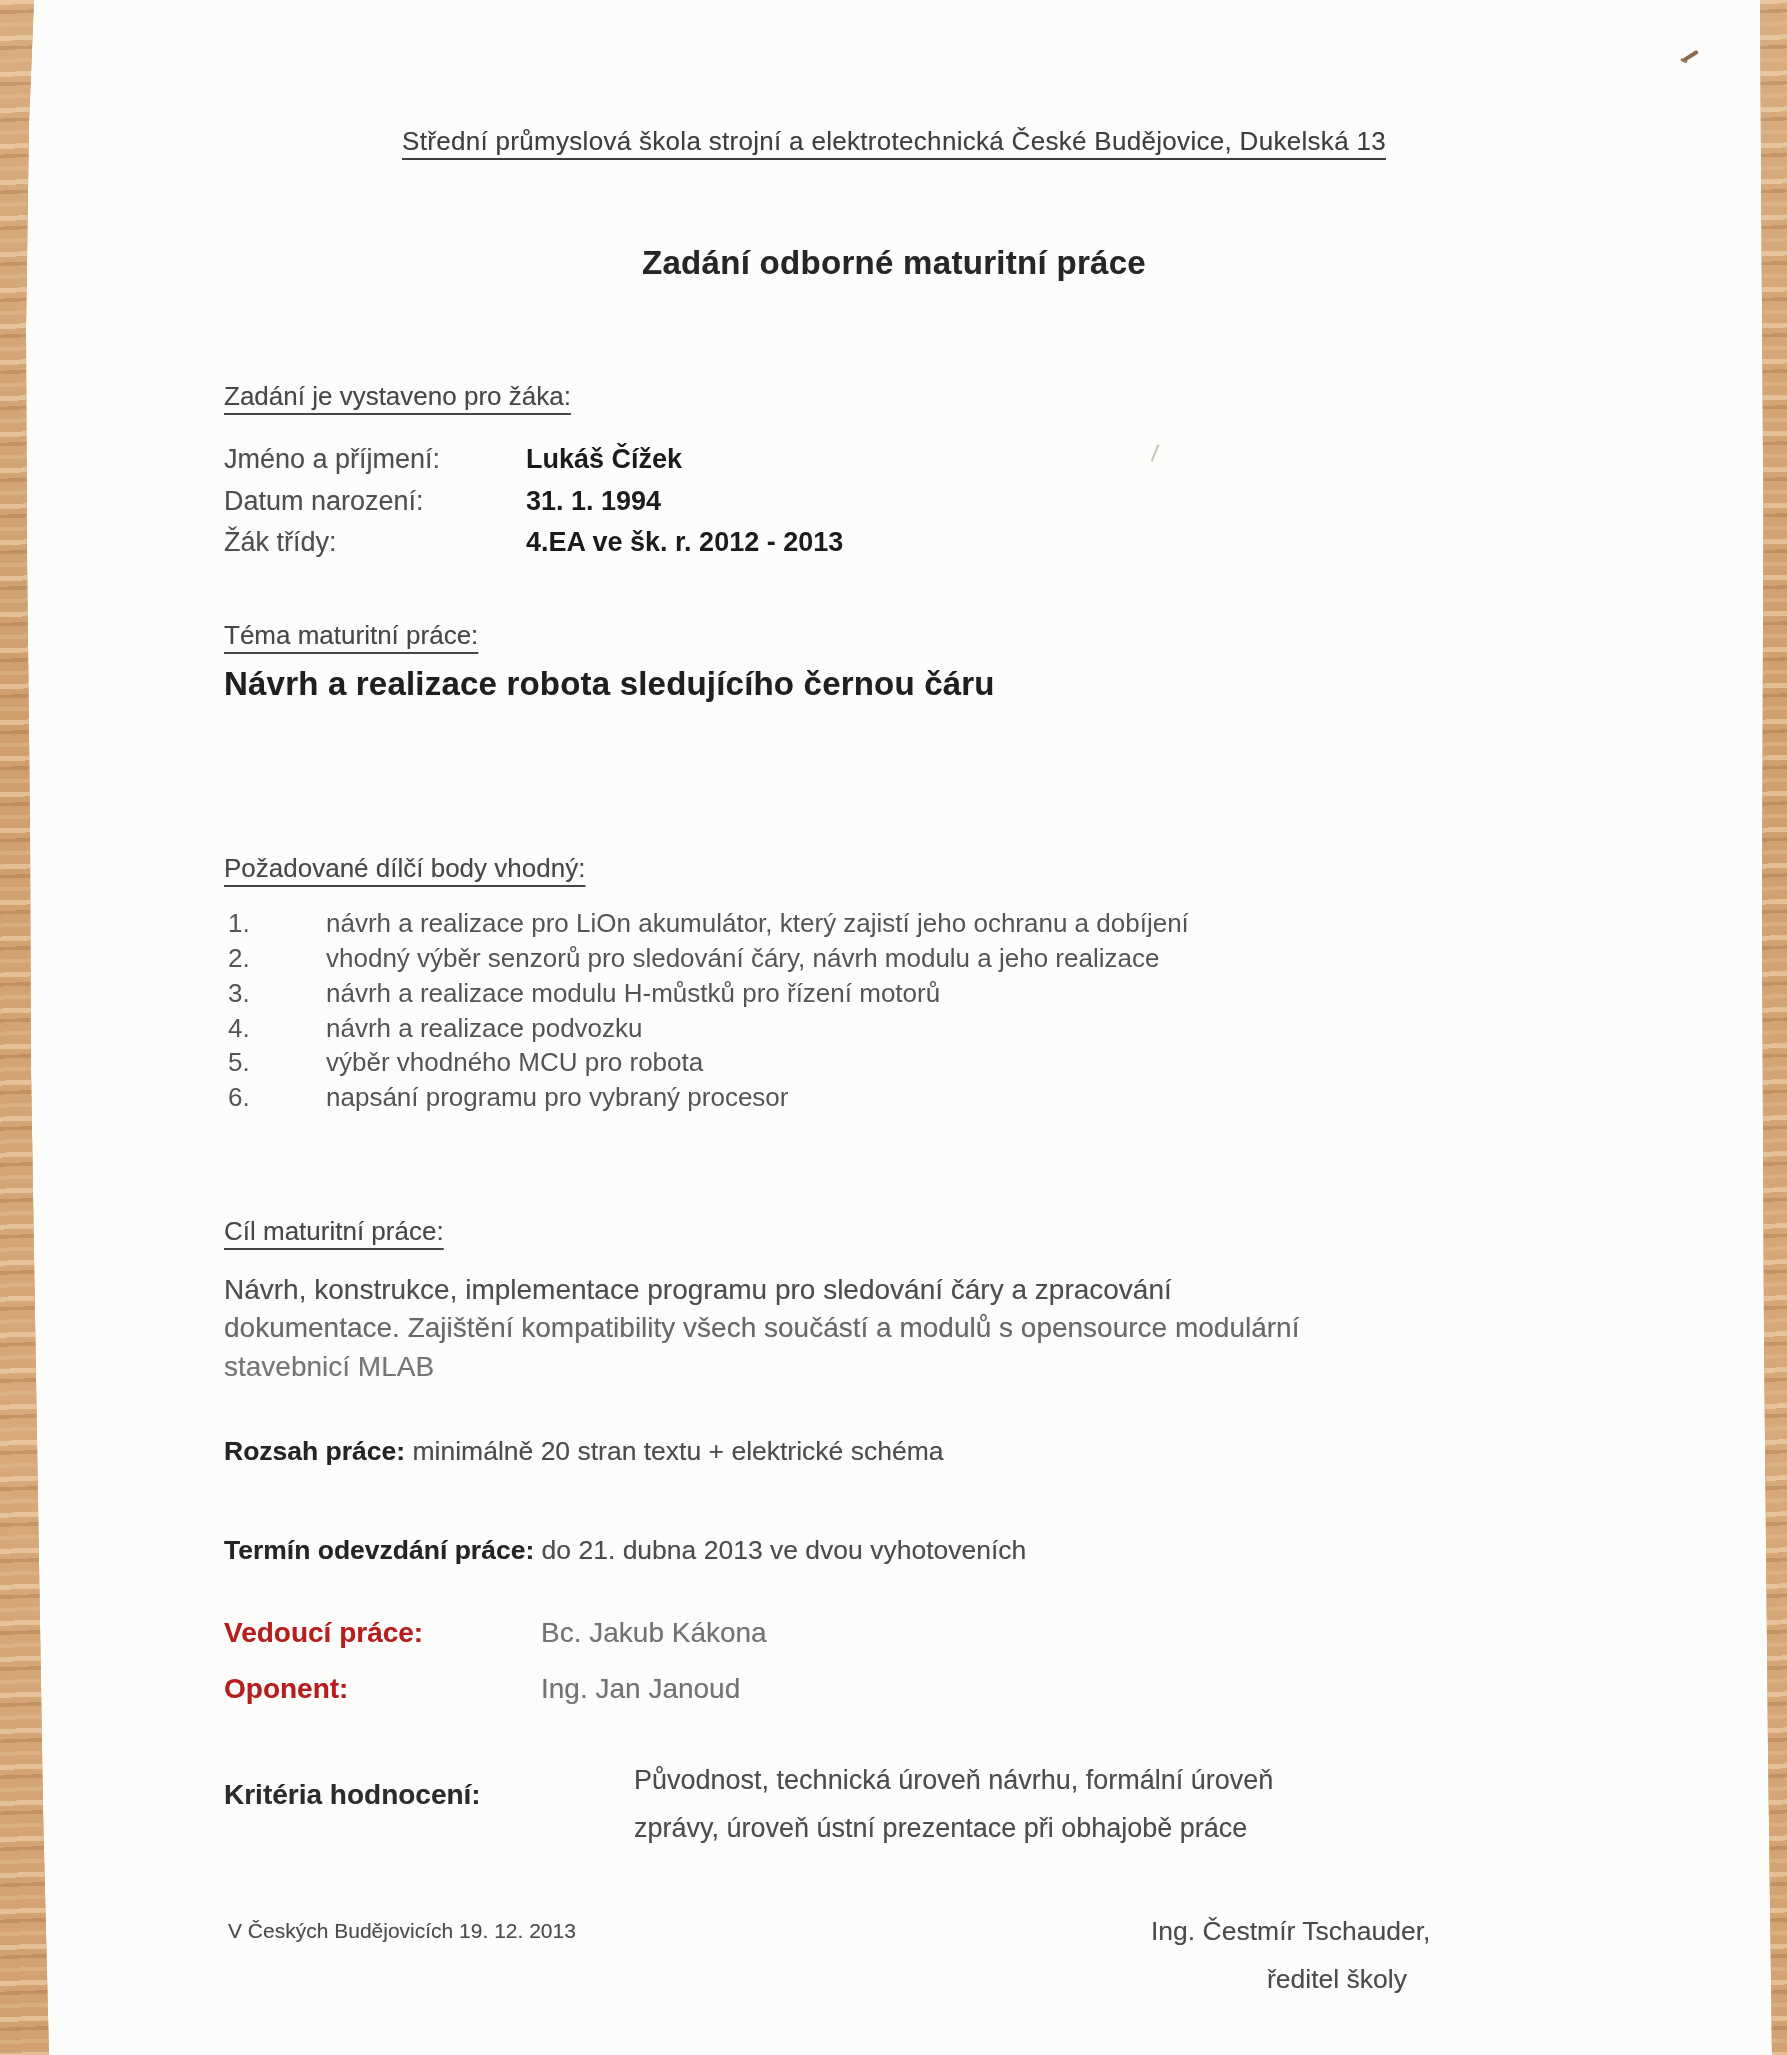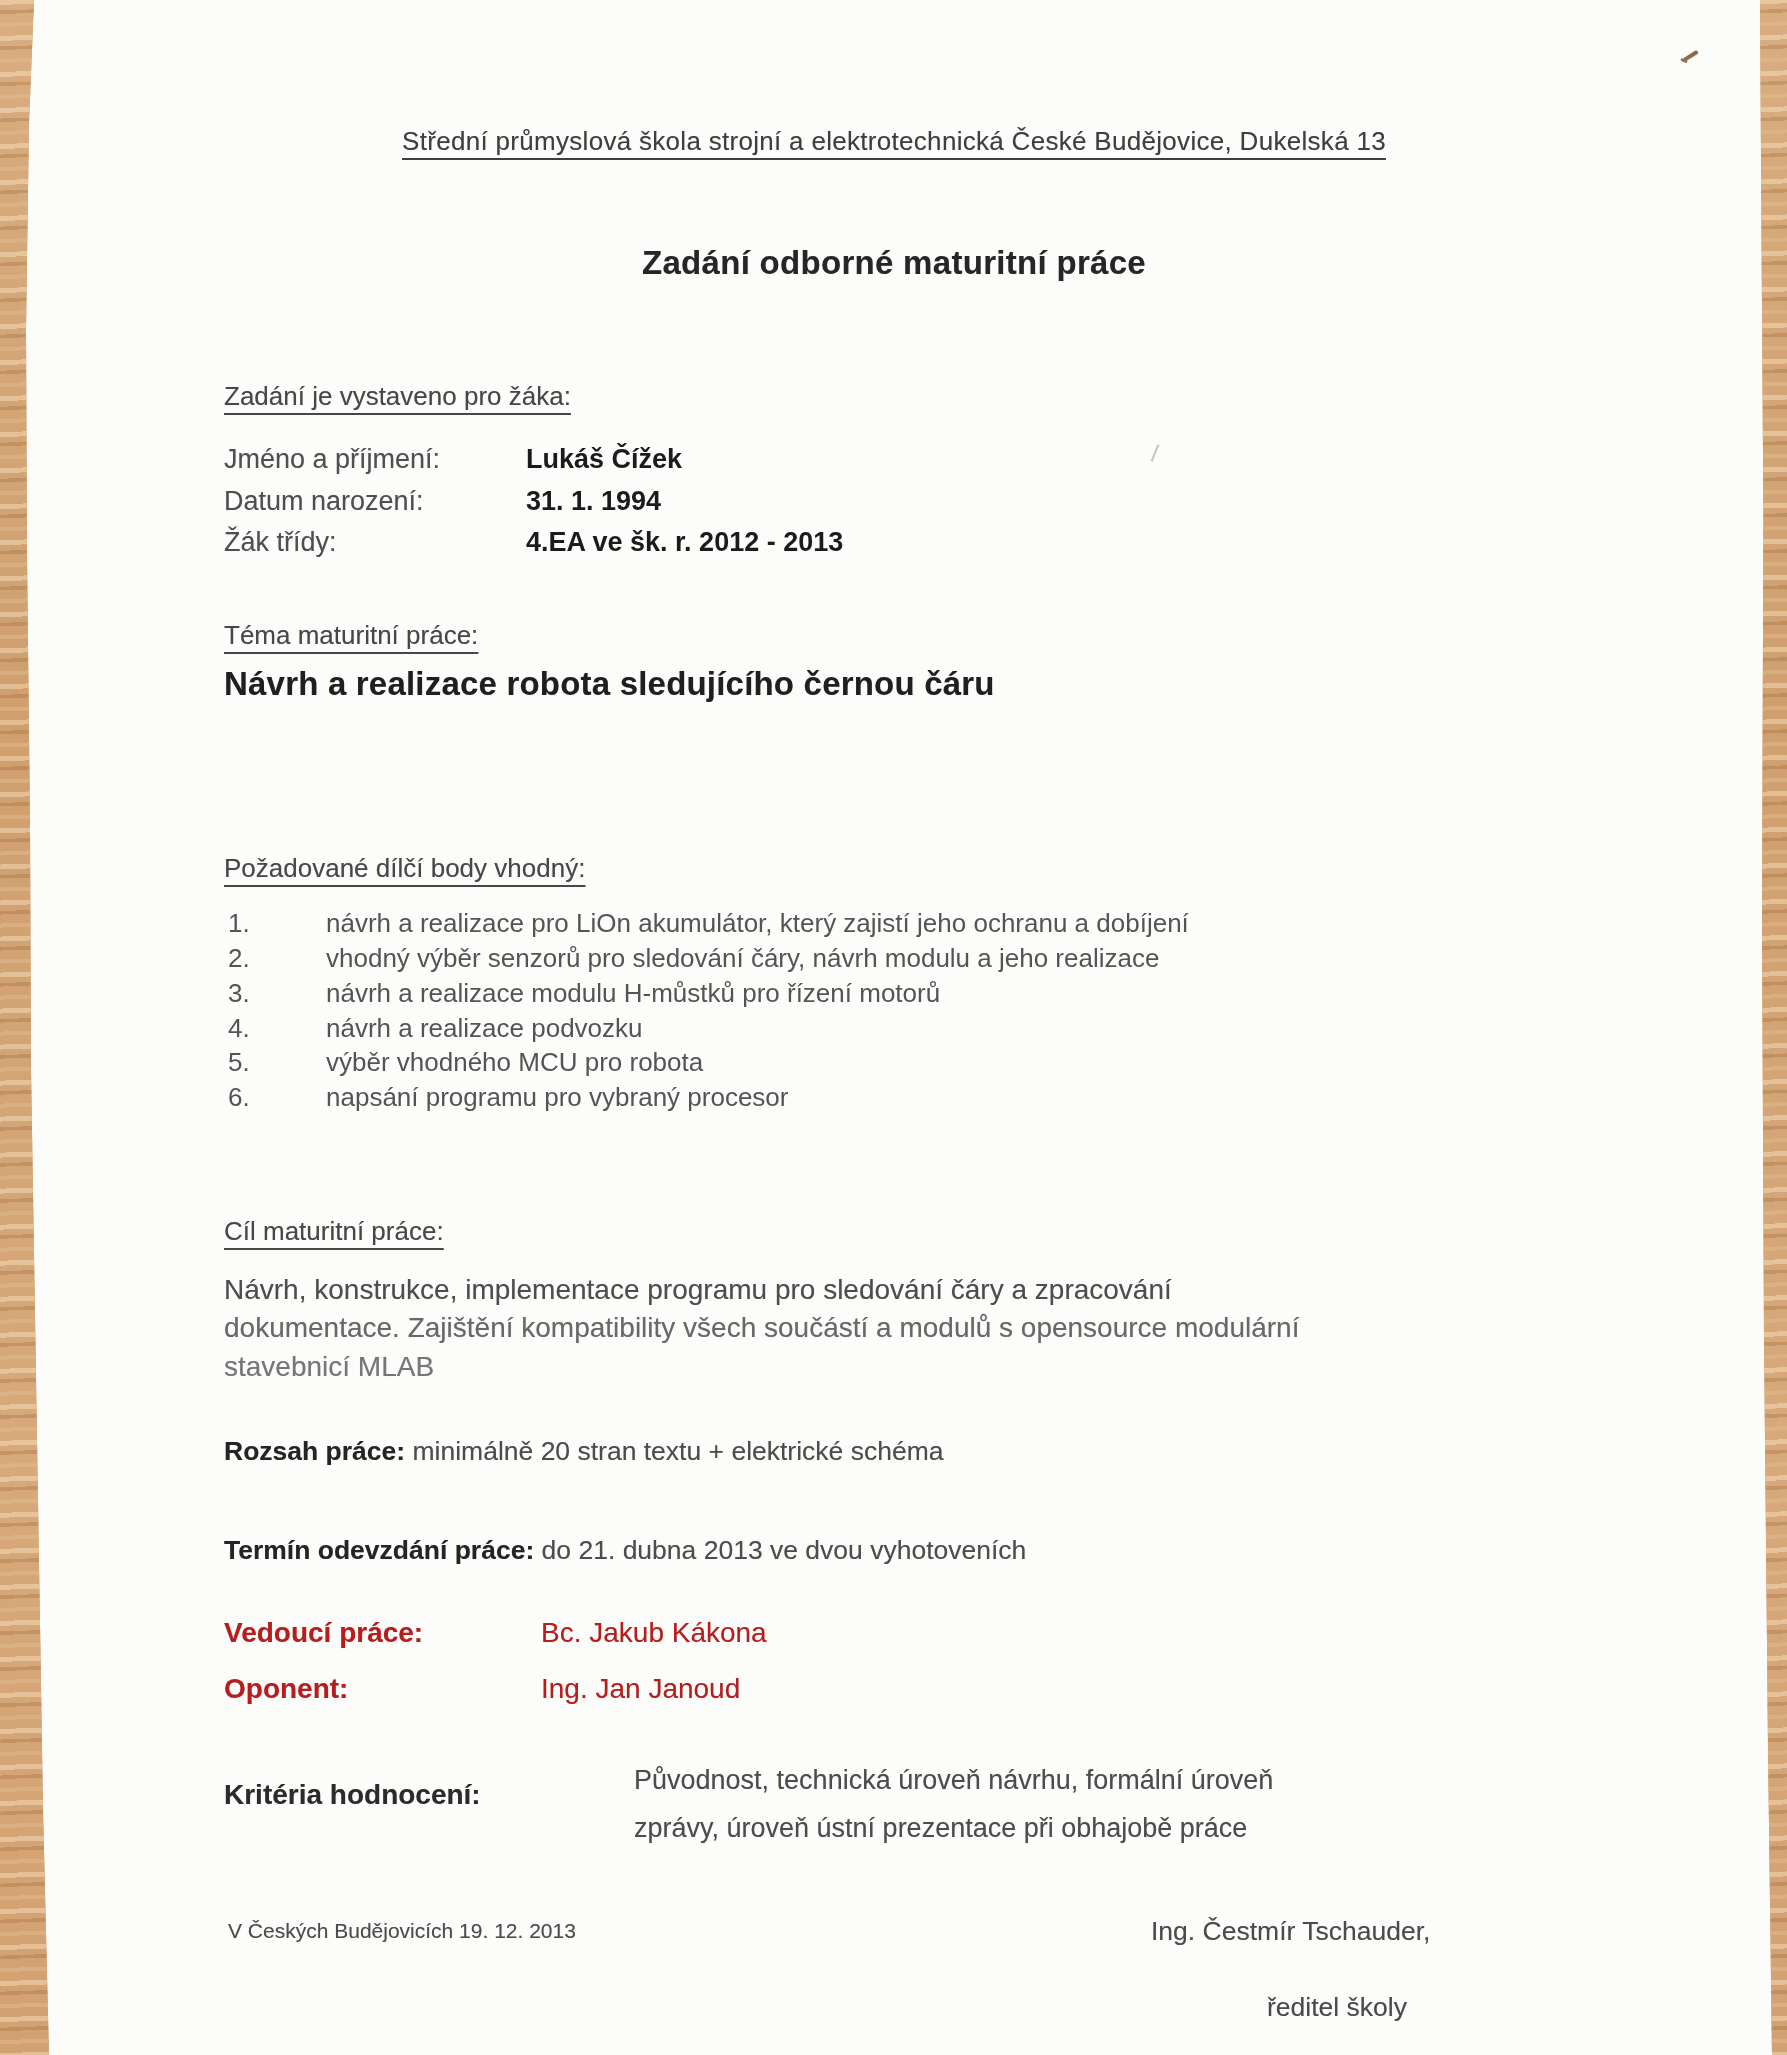--- a/index.html
+++ b/index.html
@@ -70,29 +70,29 @@
   .goal-line{position:absolute;left:224px;font-size:28px;}
   .g0{top:1274px;color:#4d4d4d;}
   .g1{top:1312px;color:#686868;}
   .g2{top:1351px;color:#767676;}
   .inline-row{position:absolute;left:224px;font-size:26.5px;color:#4c4c4c;}
   .inline-row .b{font-weight:700;color:#242424;}
   .scope-row{top:1436px;}
   .deadline-row{top:1535px;}
   .pair-row{position:absolute;left:224px;font-size:28px;}
   .pair-row .b{display:inline-block;width:317px;font-weight:700;color:#b91c1c;}
-  .pair-row .v{color:#b91c1c;}
+  .pair-row .v{color:#737373;}
   .sup-row{top:1617px;}
   .opp-row{top:1673px;}
   .criteria-label{top:1767px;left:224px;font-size:28px;font-weight:700;color:#2b2b2b;margin-top:12px;}
   .crit-line{position:absolute;left:634px;font-size:27px;color:#4c4c4c;}
   .c0{top:1765px;}.c1{top:1813px;}
   .footer-place{top:1919px;left:228px;font-size:21px;color:#4c4c4c;}
   .sig-name{top:1916px;left:1151px;font-size:26.5px;color:#4a4a4a;}
-  .sig-role{top:1964px;left:1267px;font-size:26.5px;color:#4a4a4a;margin-top:28px;}
+  .sig-role{top:1964px;left:1267px;font-size:26.5px;color:#4a4a4a;}
 </style>
 </head>
 <body>
 
 <div class="paper"></div>
 
 <div class="txt u center school-header">Střední průmyslová škola strojní a elektrotechnická České Budějovice, Dukelská 13</div>
 
 <div class="txt center doc-title">Zadání odborné maturitní práce</div>
 

